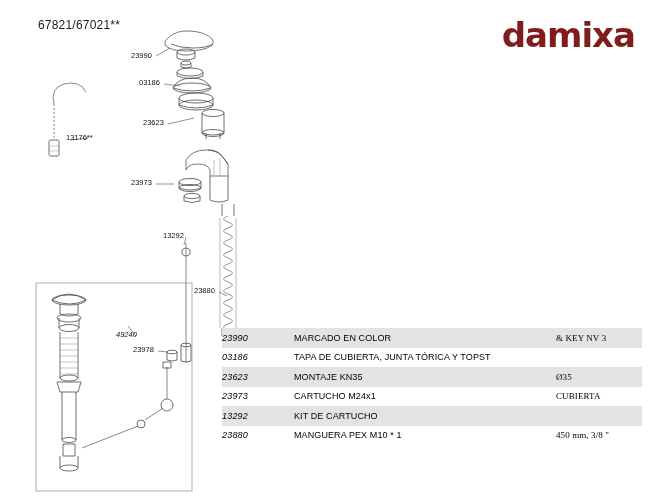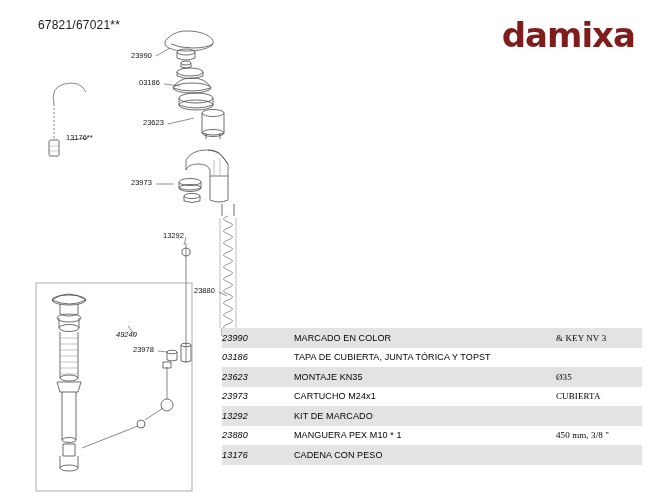--- a/index.html
+++ b/index.html
@@ -241,27 +241,22 @@
       <td class="col-desc">MONTAJE KN35</td>
       <td class="col-note">Ø35</td>
     </tr>
     <tr>
       <td class="col-code">23973</td>
       <td class="col-desc">CARTUCHO M24x1</td>
       <td class="col-note">CUBIERTA</td>
     </tr>
     <tr class="row-shaded">
       <td class="col-code">13292</td>
-      <td class="col-desc">KIT DE MARCADO</td>
+      <td class="col-desc">KIT DE CARTUCHO</td>
       <td class="col-note"></td>
     </tr>
     <tr>
       <td class="col-code">23880</td>
       <td class="col-desc">MANGUERA PEX M10 * 1</td>
       <td class="col-note">450 mm, 3/8 "</td>
     </tr>
-    <tr class="row-shaded">
-      <td class="col-code">13176</td>
-      <td class="col-desc">CADENA CON PESO</td>
-      <td class="col-note"></td>
-    </tr>
   </tbody>
 </table>
 
 </body></html>

